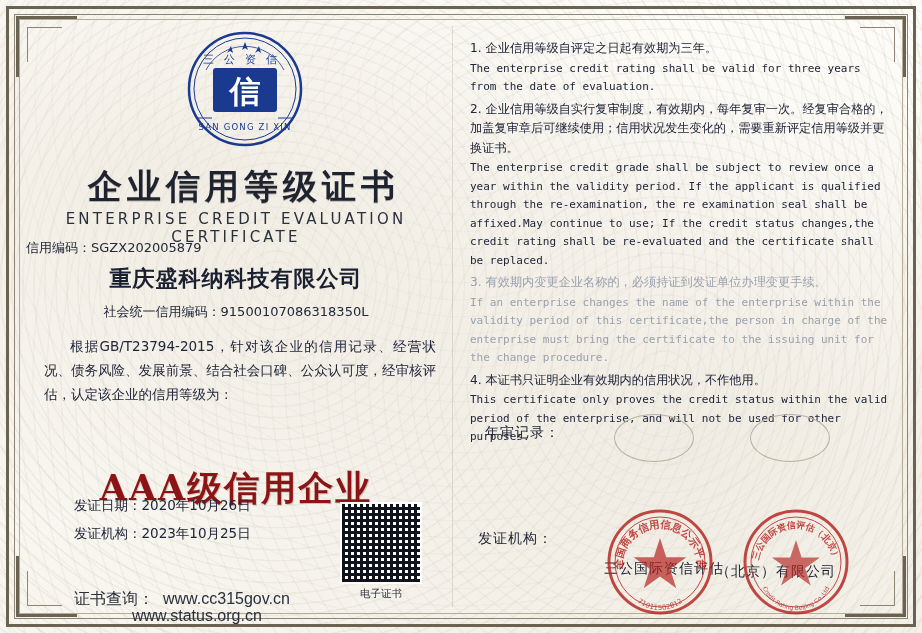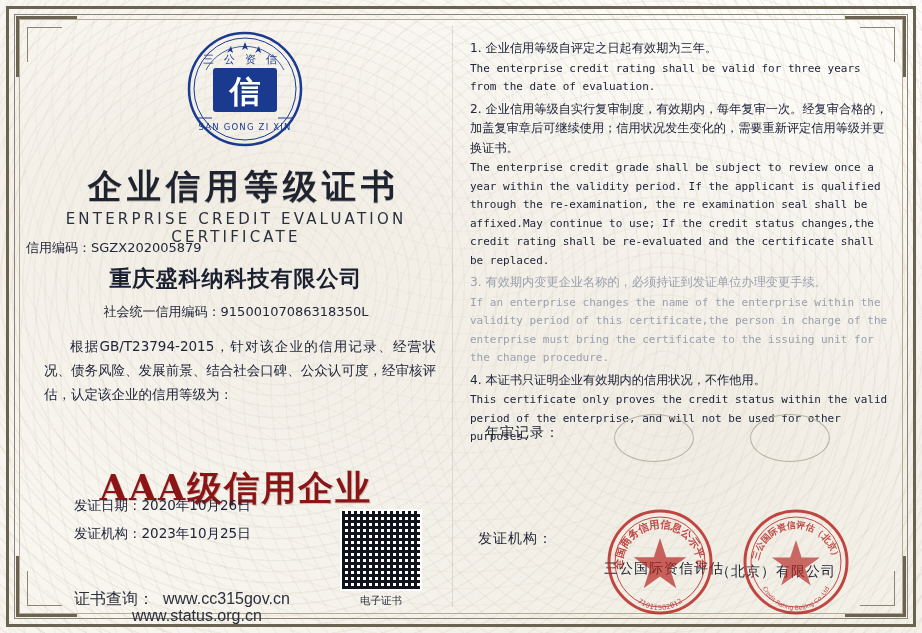--- a/index.html
+++ b/index.html
@@ -185,21 +185,20 @@
     line-height: 17px;
     margin-top: 36px;
   }
   .query .url { padding-left: 9px; }
   .qr-wrap {
     position: absolute;
     left: 314px;
     top: 476px;
     width: 82px;
     text-align: center;
-    margin-top: 7px;
   }
   .qr {
     width: 78px;
     height: 78px;
     background-color: #ffffff;
     background-image:
       repeating-linear-gradient(90deg, #10131c 0 3px, rgba(255,255,255,0) 3px 6px),
       repeating-linear-gradient(0deg, #10131c 0 3px, rgba(255,255,255,0) 3px 6px),
       repeating-linear-gradient(90deg, rgba(255,255,255,0.88) 0 2px, rgba(255,255,255,0) 2px 9px),
       repeating-linear-gradient(0deg, rgba(255,255,255,0.8) 0 2px, rgba(255,255,255,0) 2px 11px);

